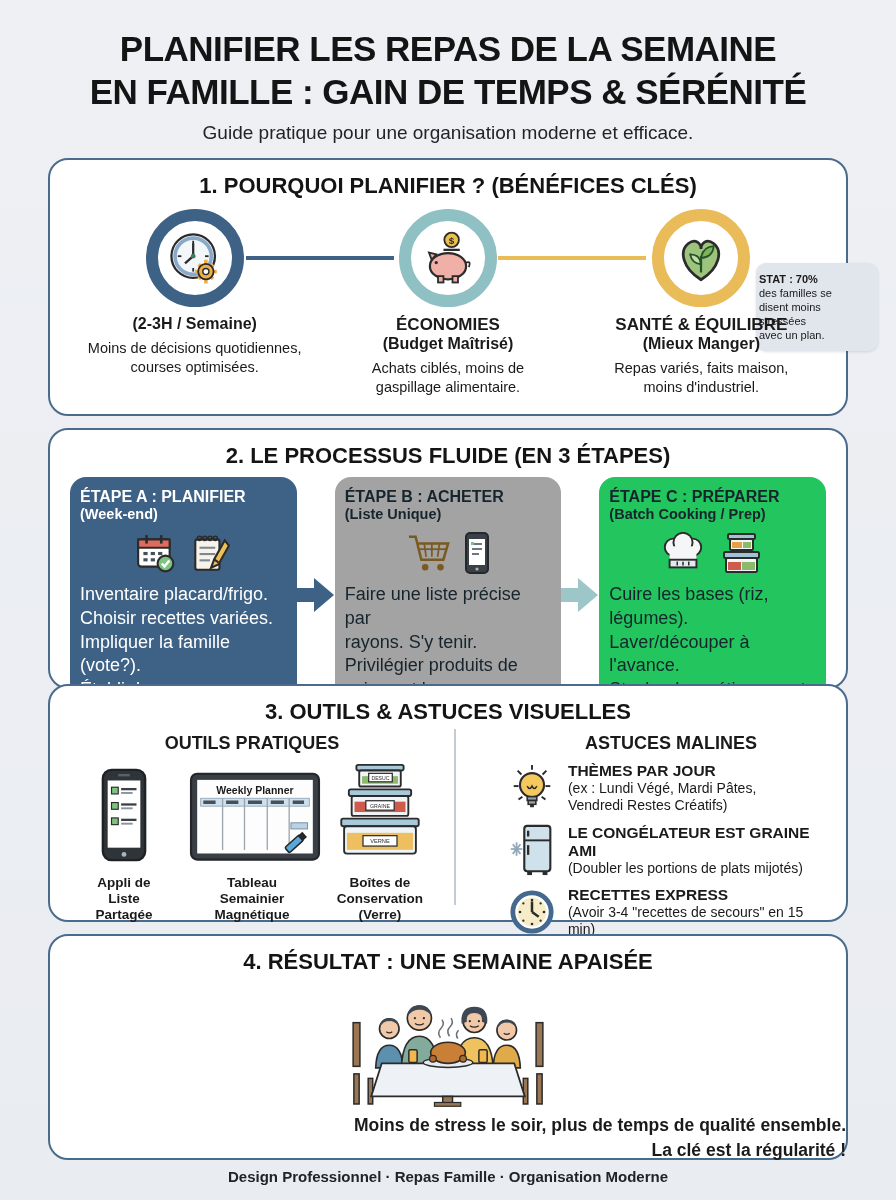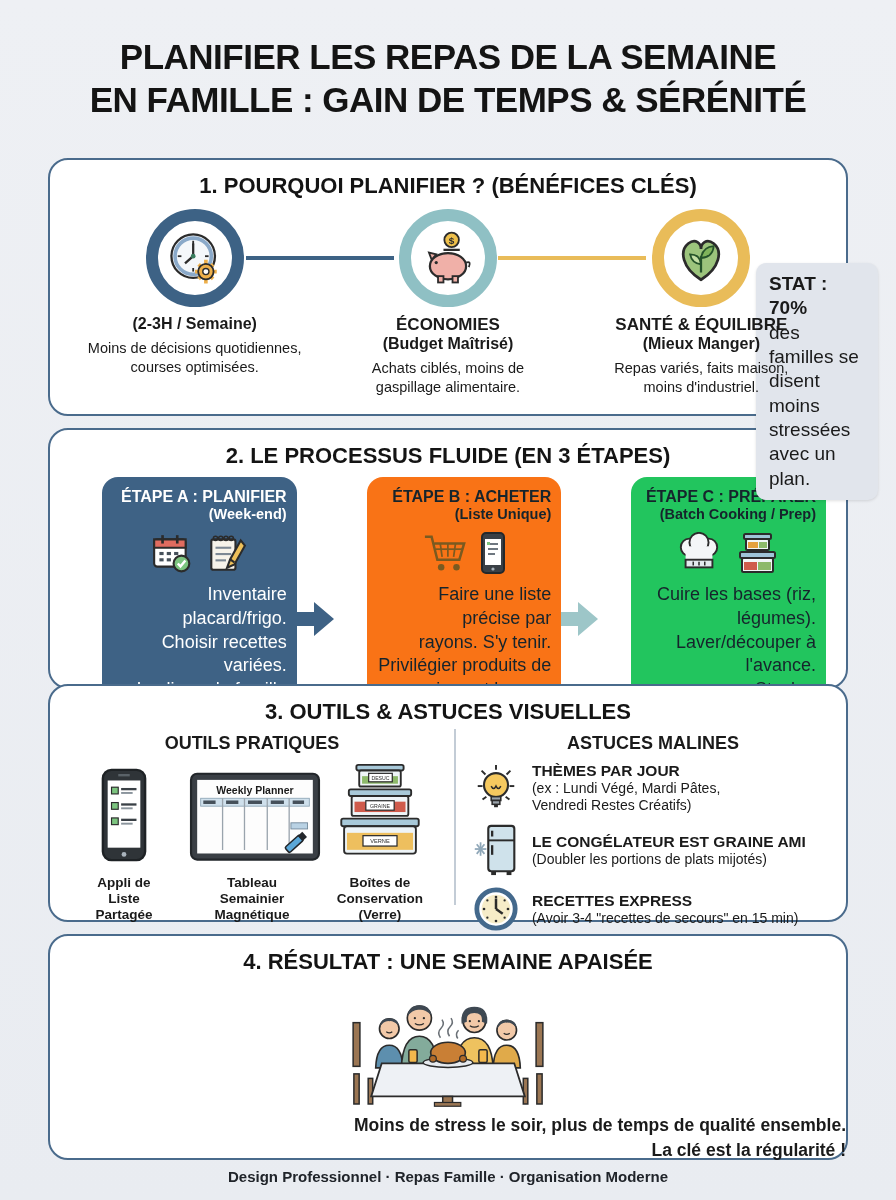--- a/index.html
+++ b/index.html
@@ -2,21 +2,21 @@
 <html><head>
 <meta charset="utf-8">
 <style>
   * { margin:0; padding:0; box-sizing:border-box; }
   html,body { background:#e9ebef; }
   body { font-family:"Liberation Sans", sans-serif; color:#1a1a1a; }
   #page { position:relative; width:896px; height:1200px; margin:0 auto;
           background:linear-gradient(180deg,#eef0f4 0%,#e9ecf1 100%); overflow:hidden; }
 
   
-  .hdr { position:absolute; top:36px; left:0; width:100%; text-align:center; }
+  .hdr { position:absolute; top:28px; left:0; width:100%; text-align:center; }
   .hdr h1 { font-size:35px; font-weight:900; letter-spacing:-.5px; line-height:1.22; color:#141414; }
   .hdr .sub { margin-top:9px; font-size:19px; font-weight:500; color:#20242a; }
 
   
   .card { position:absolute; left:48px; width:800px; background:#fff;
           border:2px solid #4a6b8c; border-radius:20px; }
   .card h2 { font-size:22px; font-weight:800; text-align:center; margin-top:13px; color:#141414; }
   #s1 { top:158px; height:258px; }
   #s2 { top:428px; height:261px; }
   #s3 { top:684px; height:238px; }
@@ -32,39 +32,39 @@
   .ring.blue { border:12px solid #3d6285; }
   .ring.teal { border:12px solid #8fc0c4; }
   .ring.gold { border:12px solid #e9bc59; }
   .connector { position:absolute; top:51px; height:4px; z-index:1; }
   .connector.c1 { left:196px; width:148px; background:#3d6285; }
   .connector.c2 { left:448px; width:148px; background:#e9bc59; }
   .b-head { font-size:17px; font-weight:800; }
   .b-sub  { font-size:16px; font-weight:600; }
   .b-desc { font-size:14.5px; line-height:1.28; margin-top:6px; font-weight:500; }
   .stat-box { position:absolute; top:58px; right:-32px; width:122px; z-index:1;
-              background:#e1e5ec; border-radius:10px; padding:9px 13px;
-              font-size:19px; line-height:1.28; box-shadow:0 1px 3px rgba(0,0,0,.12); }
+              background:#e1e5ec; border-radius:10px; padding:9px 3px;
+              font-size:11px; line-height:1.28; box-shadow:0 1px 3px rgba(0,0,0,.12); }
   .stat-label { font-weight:800; }
   .stat-text { font-weight:500; }
 
   
   .steps-row { display:flex; padding:0 20px; margin-top:8px; align-items:stretch; }
-  .step { width:228px; border-radius:16px; padding:11px 10px 12px; text-align:right;margin-left:32px; }
+  .step { width:228px; border-radius:16px; padding:11px 10px 12px; text-align:left; }
   .step.a { background:#3e6285; color:#fff; }
-  .step.b { background:#f97316; color:#16242c; }
+  .step.b { background:#a3a3a3; color:#16242c; }
   .step.c { background:#22c55e; color:#16242c; }
   .s-head { font-size:16px; font-weight:800; }
   .s-sub  { font-size:14.5px; font-weight:700; }
   .s-icons { display:flex; justify-content:center; gap:12px; align-items:center; margin:7px 0 6px; height:48px; }
   .s-desc { font-size:18px; line-height:1.32; font-weight:400; }
   .arrow { width:38px; flex:none; display:flex; align-items:center; justify-content:center; }
 
   
-  .s3-cols { display:flex; margin-top:4px; height:176px; }
+  .s3-cols { display:flex; margin-top:4px; height:176px;gap:36px; }
   .s3-left { width:51%; border-right:2px solid #c3ccd6; padding:0 6px; }
   .s3-right { flex:1; padding:0 12px 0 16px; }
   .s3-cols h3 { font-size:18px; font-weight:800; text-align:center; margin:4px 0 8px; }
   .tools-row { display:flex; justify-content:space-around; align-items:flex-end; padding:0 4px; }
   .tool { text-align:center; width:33%; }
   .tool-label { font-size:13.5px; font-weight:700; line-height:1.18; margin-top:7px; }
   .tip { display:flex; align-items:center; gap:12px; margin:7px 0 9px; }
   .tip-icon { flex:none; width:48px; display:flex; justify-content:center; }
   .tip-head { font-size:15.5px; font-weight:800; }
   .tip-desc { font-size:14px; line-height:1.22; font-weight:500; }
@@ -77,20 +77,21 @@
             font-size:15px; font-weight:600; color:#20242a; }
 </style>
 </head>
 <body>
 
 <div id="page">
 
   <div class="hdr">
     <h1><span>PLANIFIER LES REPAS DE LA SEMAINE</span><br>
     <span>EN FAMILLE : GAIN DE TEMPS &amp; SÉRÉNITÉ</span></h1>
+    <div class="sub">Guide pratique pour une organisation moderne et efficace.</div>
   </div>
 
   <section id="s1" class="card">
     <h2>1. POURQUOI PLANIFIER ? (BÉNÉFICES CLÉS)</h2>
     <div class="benefits-row">
       <div class="connector c1"></div>
       <div class="connector c2"></div>
 
       <div class="benefit">
         <div class="ring blue">

